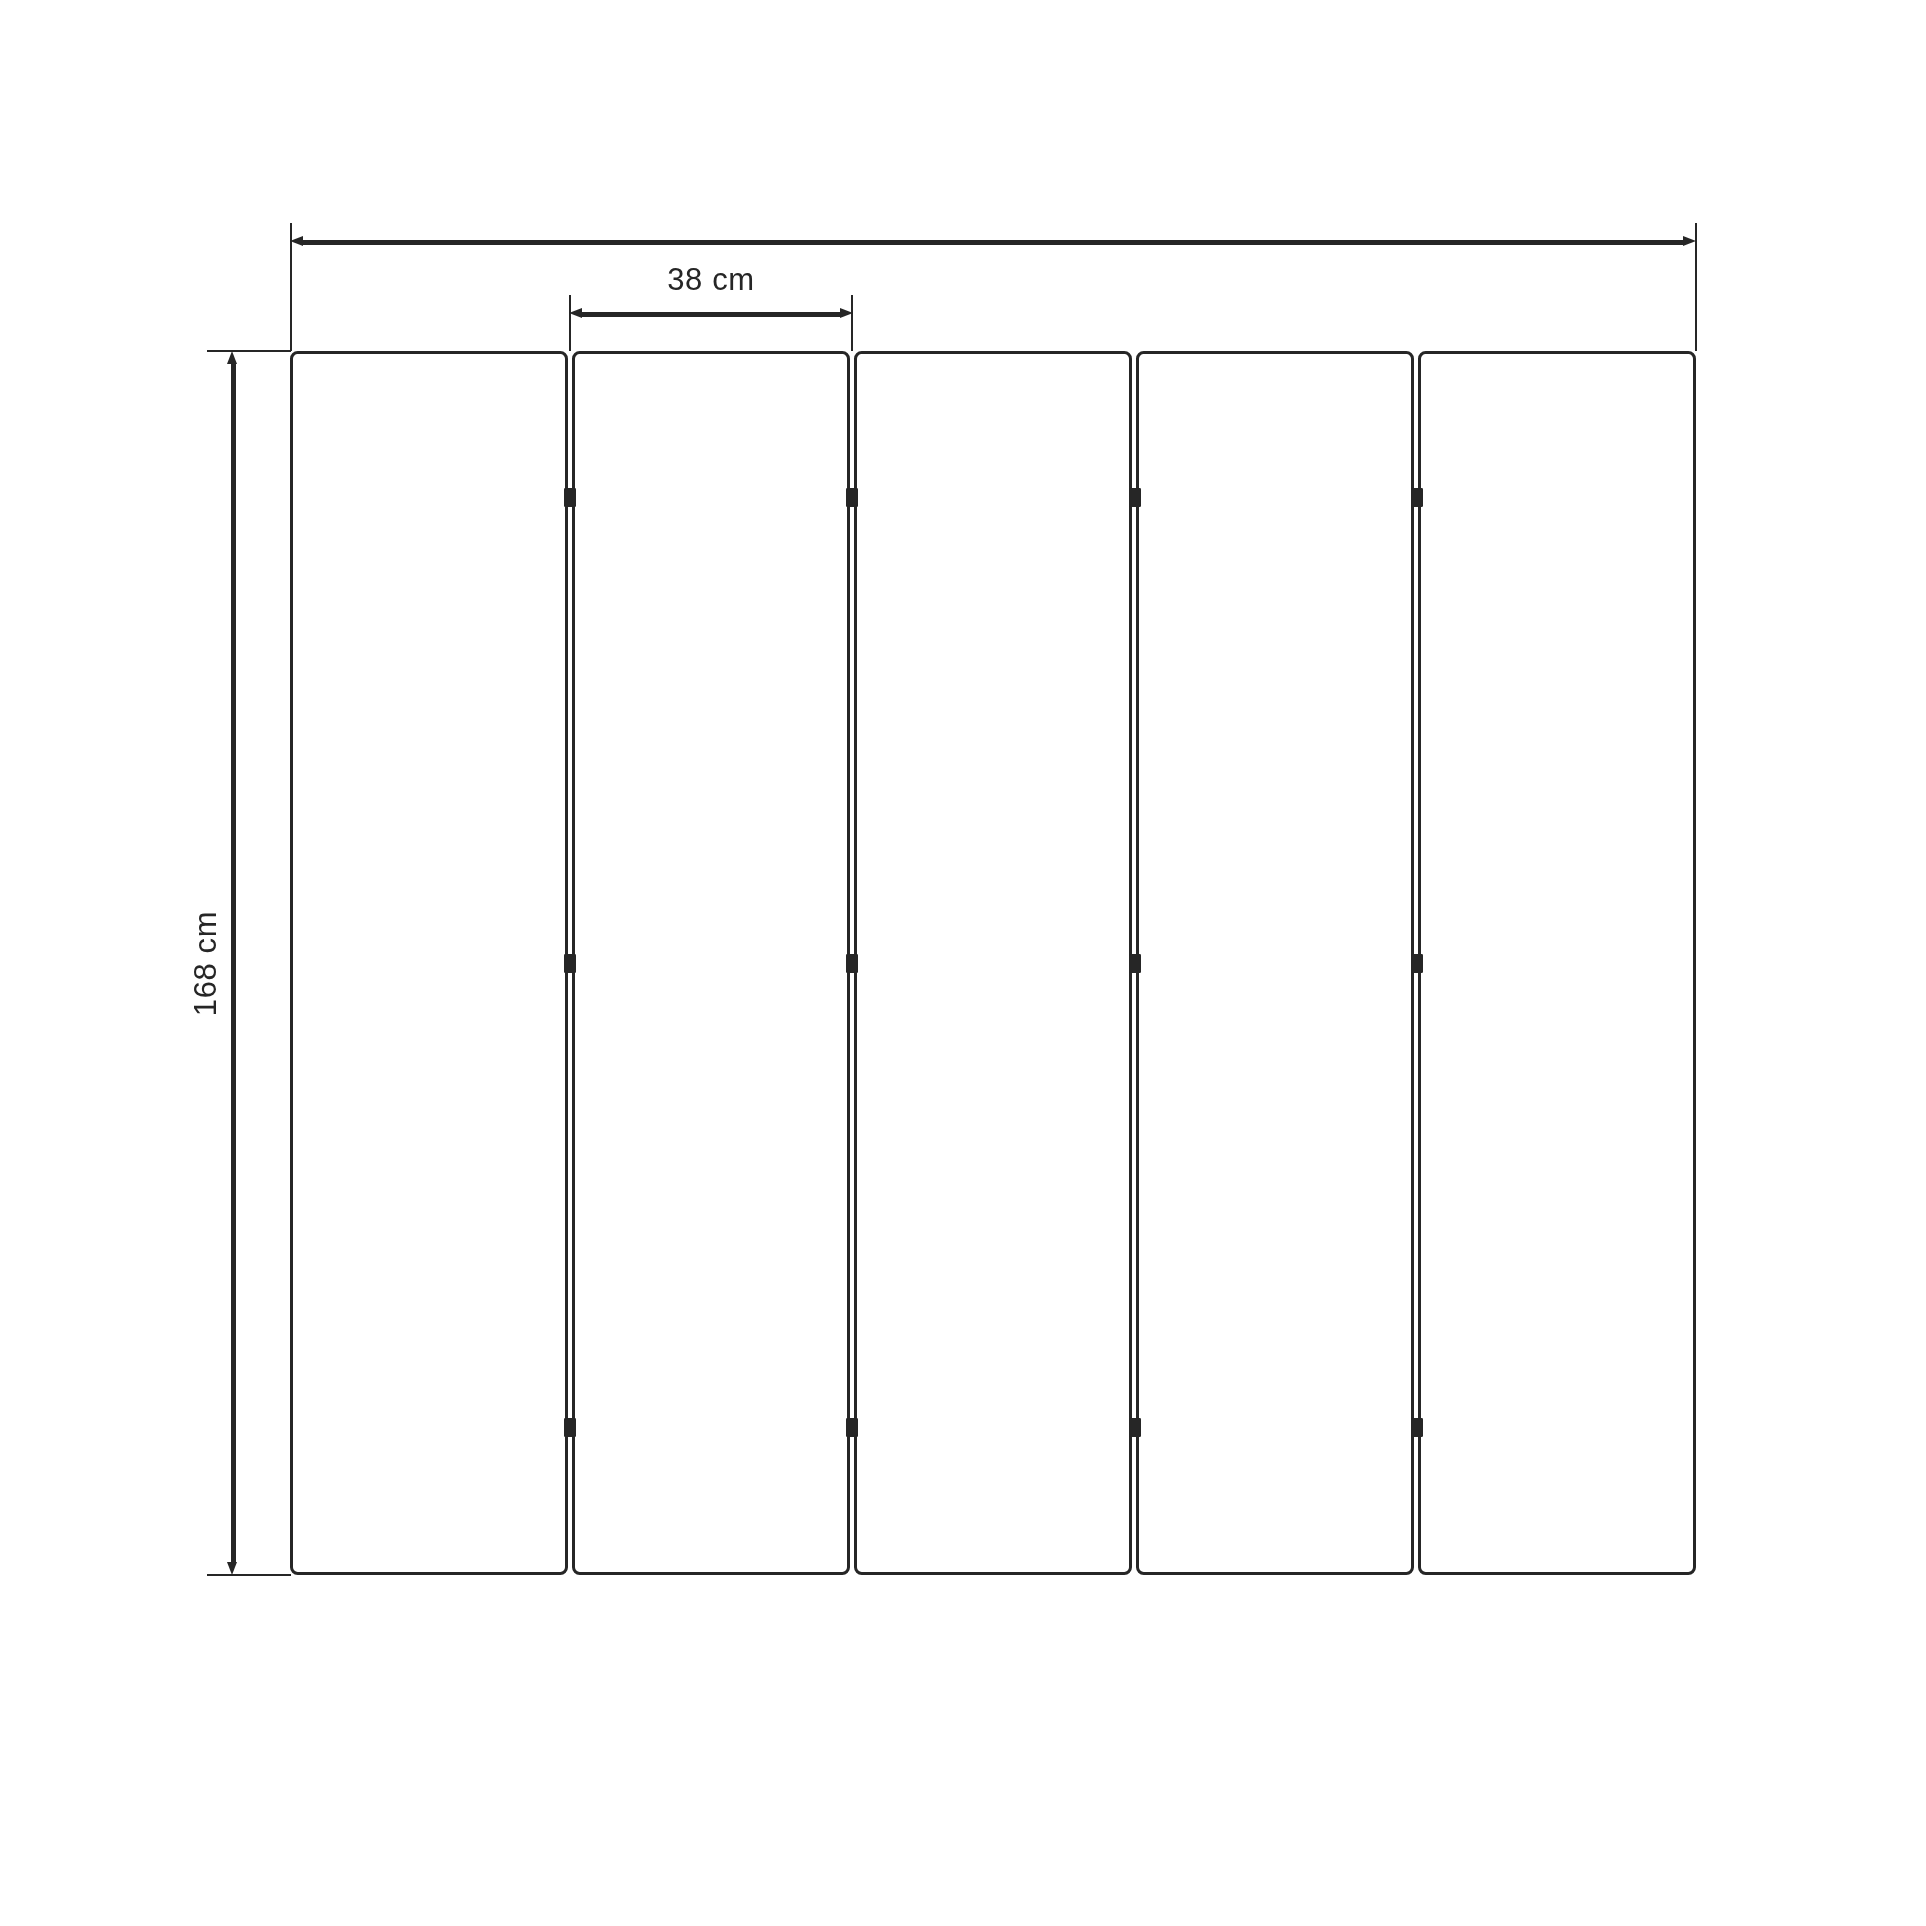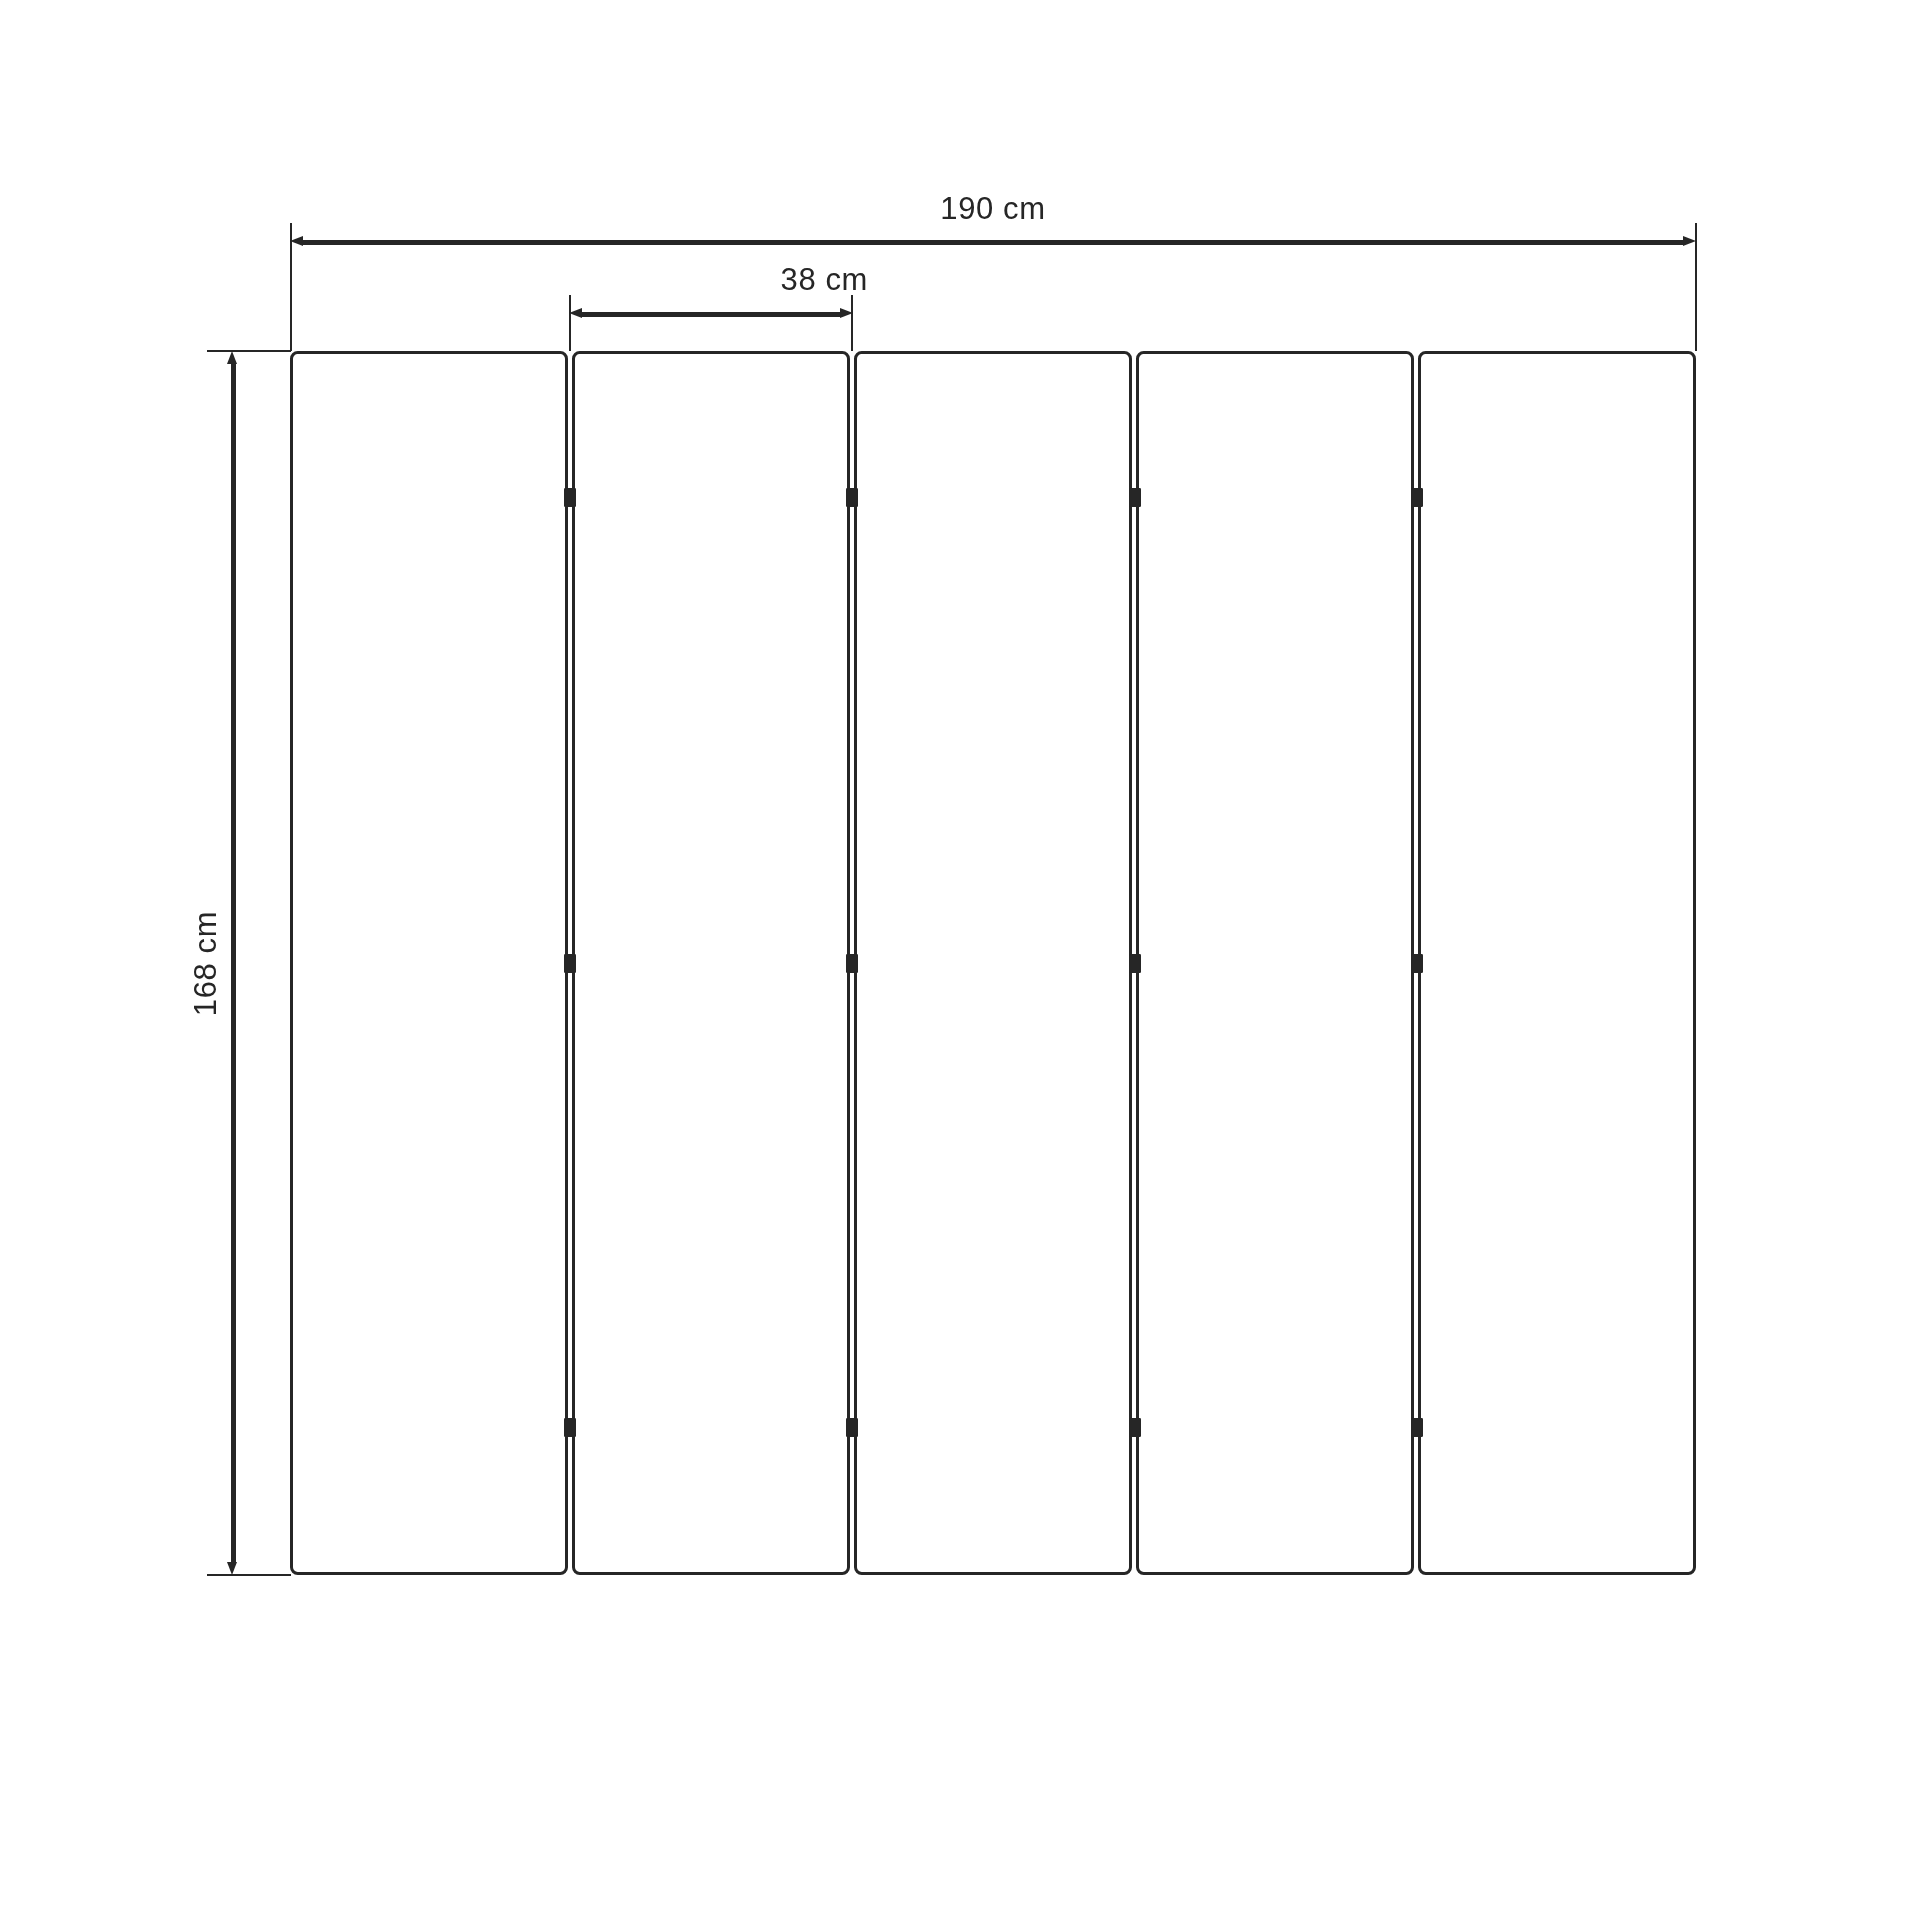--- a/index.html
+++ b/index.html
@@ -54,28 +54,27 @@
     transform:rotate(-90deg);
     transform-origin:center center;
     line-height:39px;
   }
 </style>
 </head>
 <body>
 
 <div class="canvas">
 
-  <div class="dim-label" style="left:290px;top:191px;width:1406px;">190 cm</div>
   <div class="ext-line-v" style="left:290px;top:223px;height:128px;"></div>
   <div class="ext-line-v" style="left:1695px;top:223px;height:128px;"></div>
   <div class="dim-line-h" style="left:302px;top:240px;width:1382px;"></div>
   <div class="arrow left" style="left:290px;top:236px;"></div>
   <div class="arrow right" style="left:1683px;top:236px;"></div>
 
-  <div class="dim-label" style="left:586px;top:262px;width:282px;text-align:right;">38 cm</div>
+  <div class="dim-label" style="left:570px;top:262px;width:282px;">38 cm</div>
   <div class="ext-line-v" style="left:569px;top:295px;height:56px;"></div>
   <div class="ext-line-v" style="left:851px;top:295px;height:56px;"></div>
   <div class="dim-line-h" style="left:581px;top:312px;width:261px;"></div>
   <div class="arrow left" style="left:569px;top:308px;"></div>
   <div class="arrow right" style="left:840px;top:308px;"></div>
 
   <div class="dim-label rotated" style="left:109px;top:944px;width:193px;height:39px;">168 cm</div>
   <div class="ext-line-h" style="left:207px;top:350px;width:84px;"></div>
   <div class="ext-line-h" style="left:207px;top:1574px;width:84px;"></div>
   <div class="dim-line-v" style="left:231px;top:363px;height:1199px;"></div>

